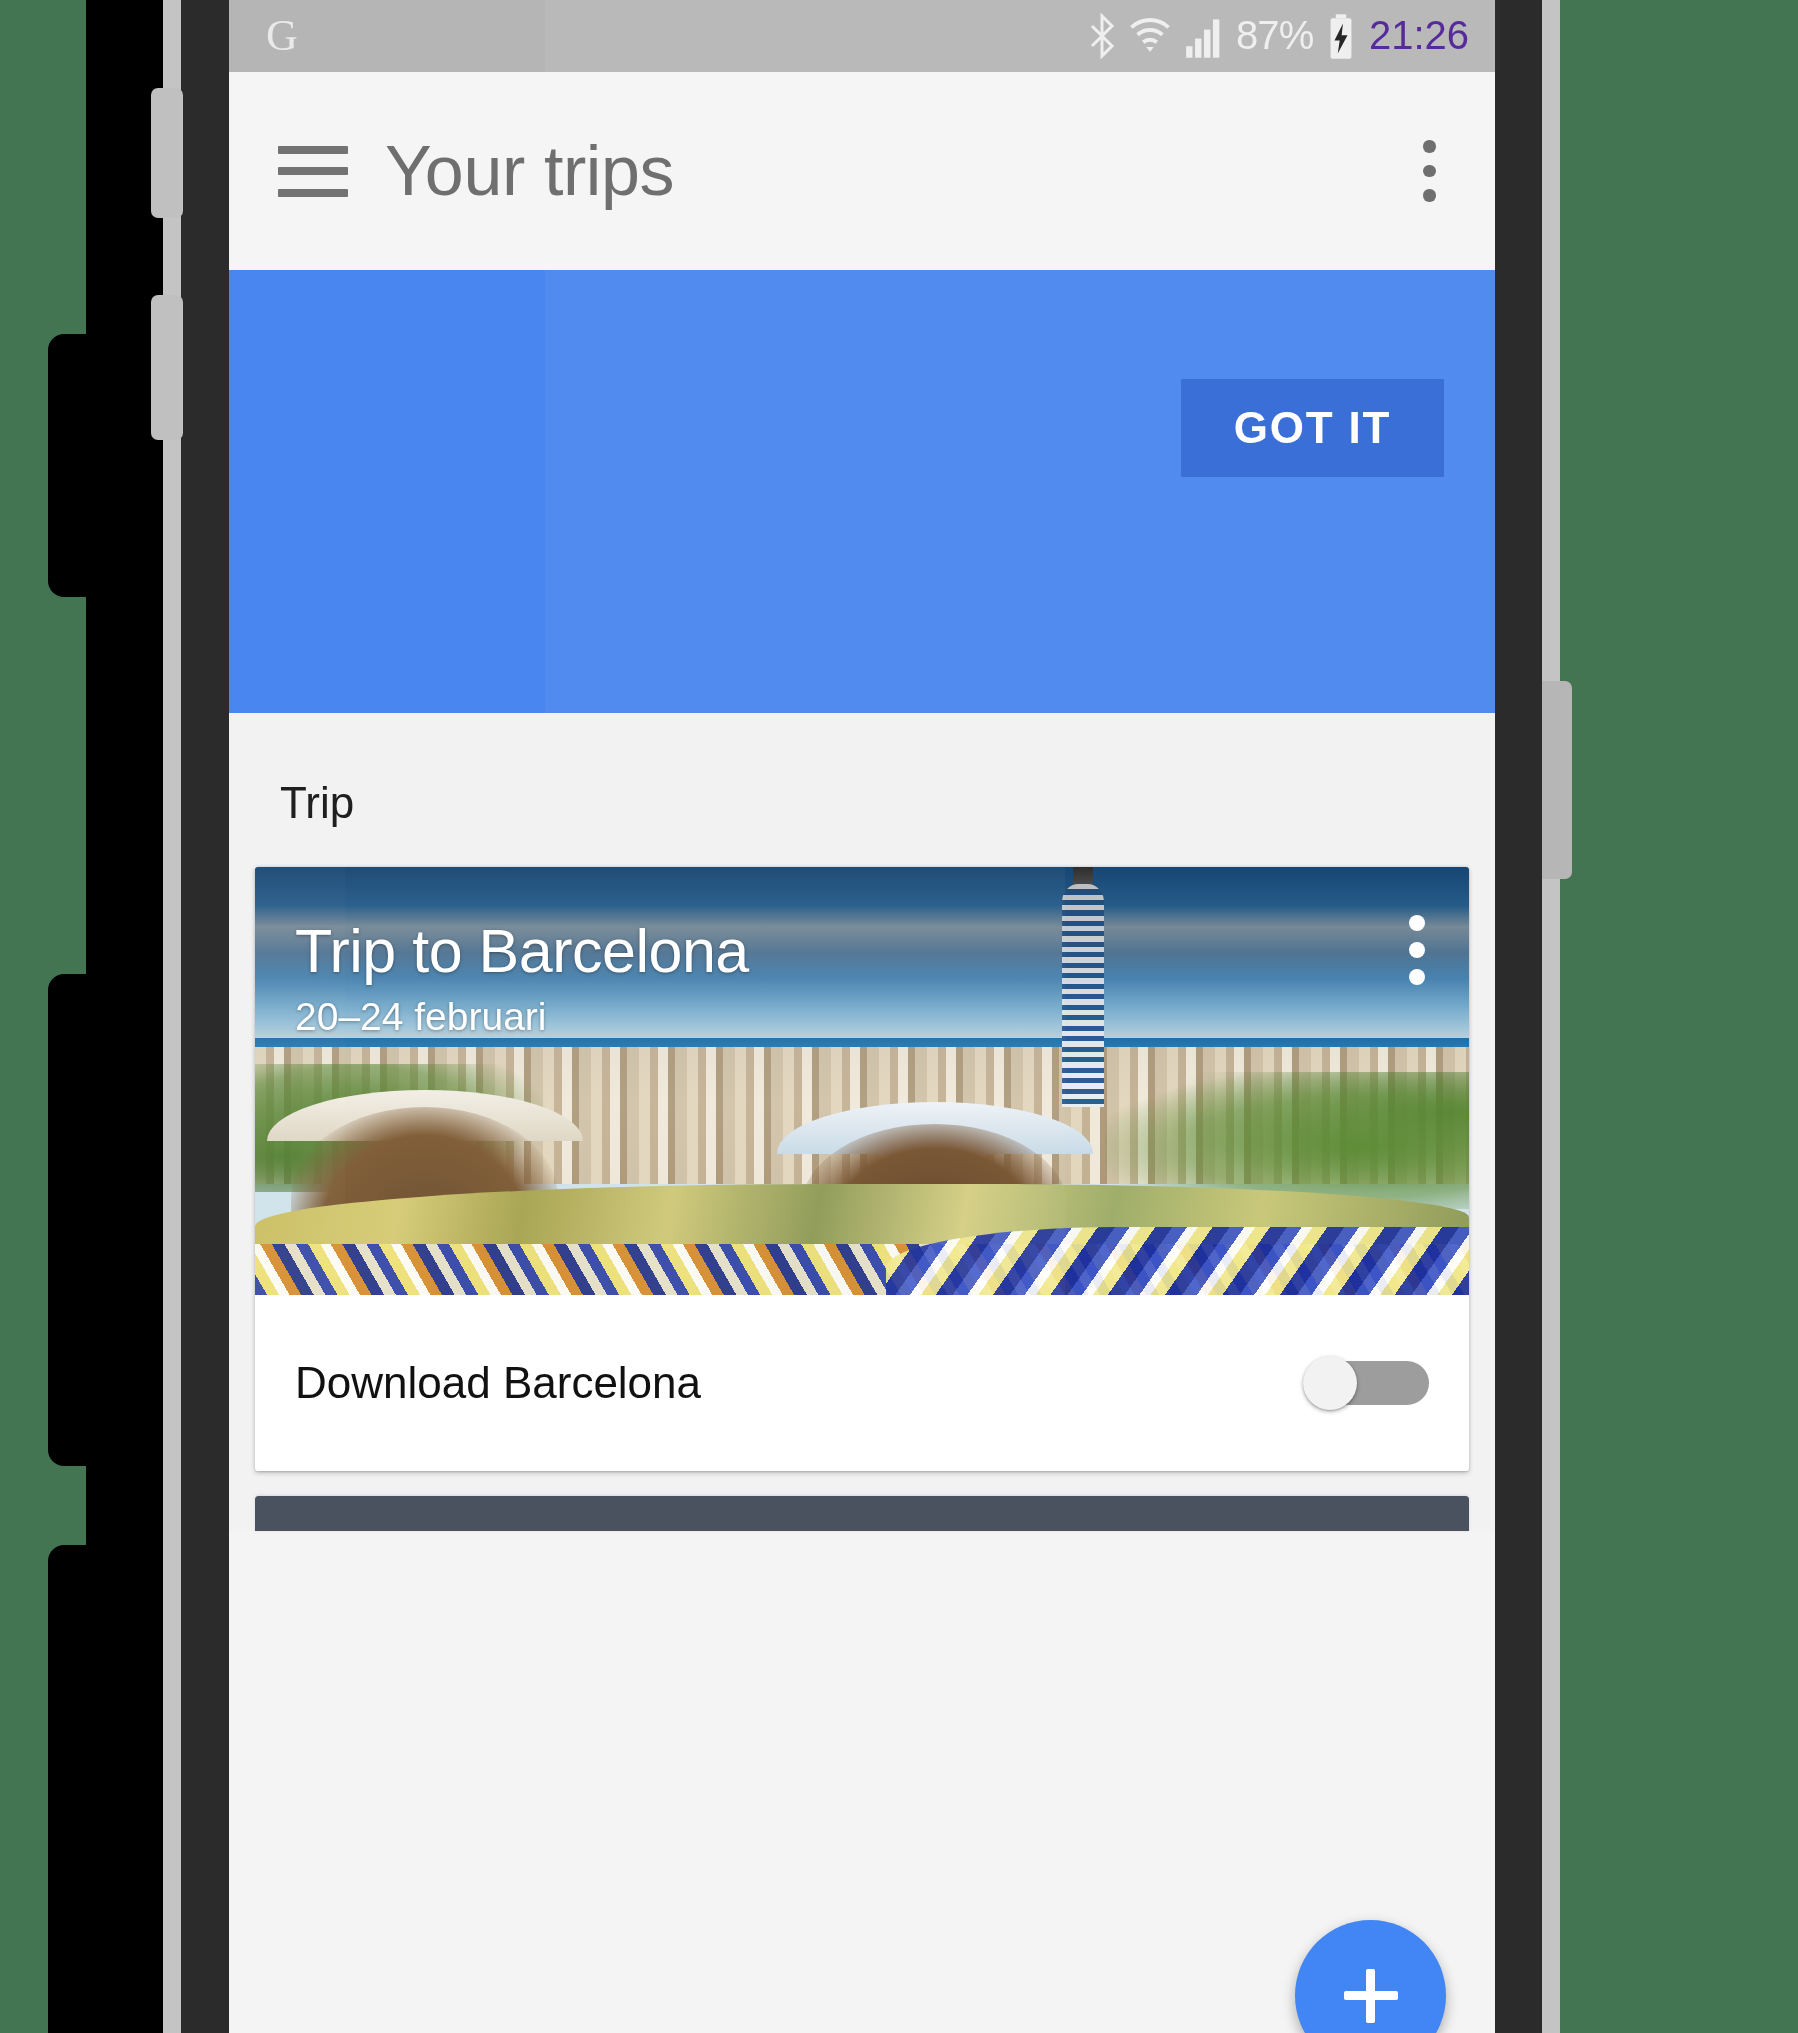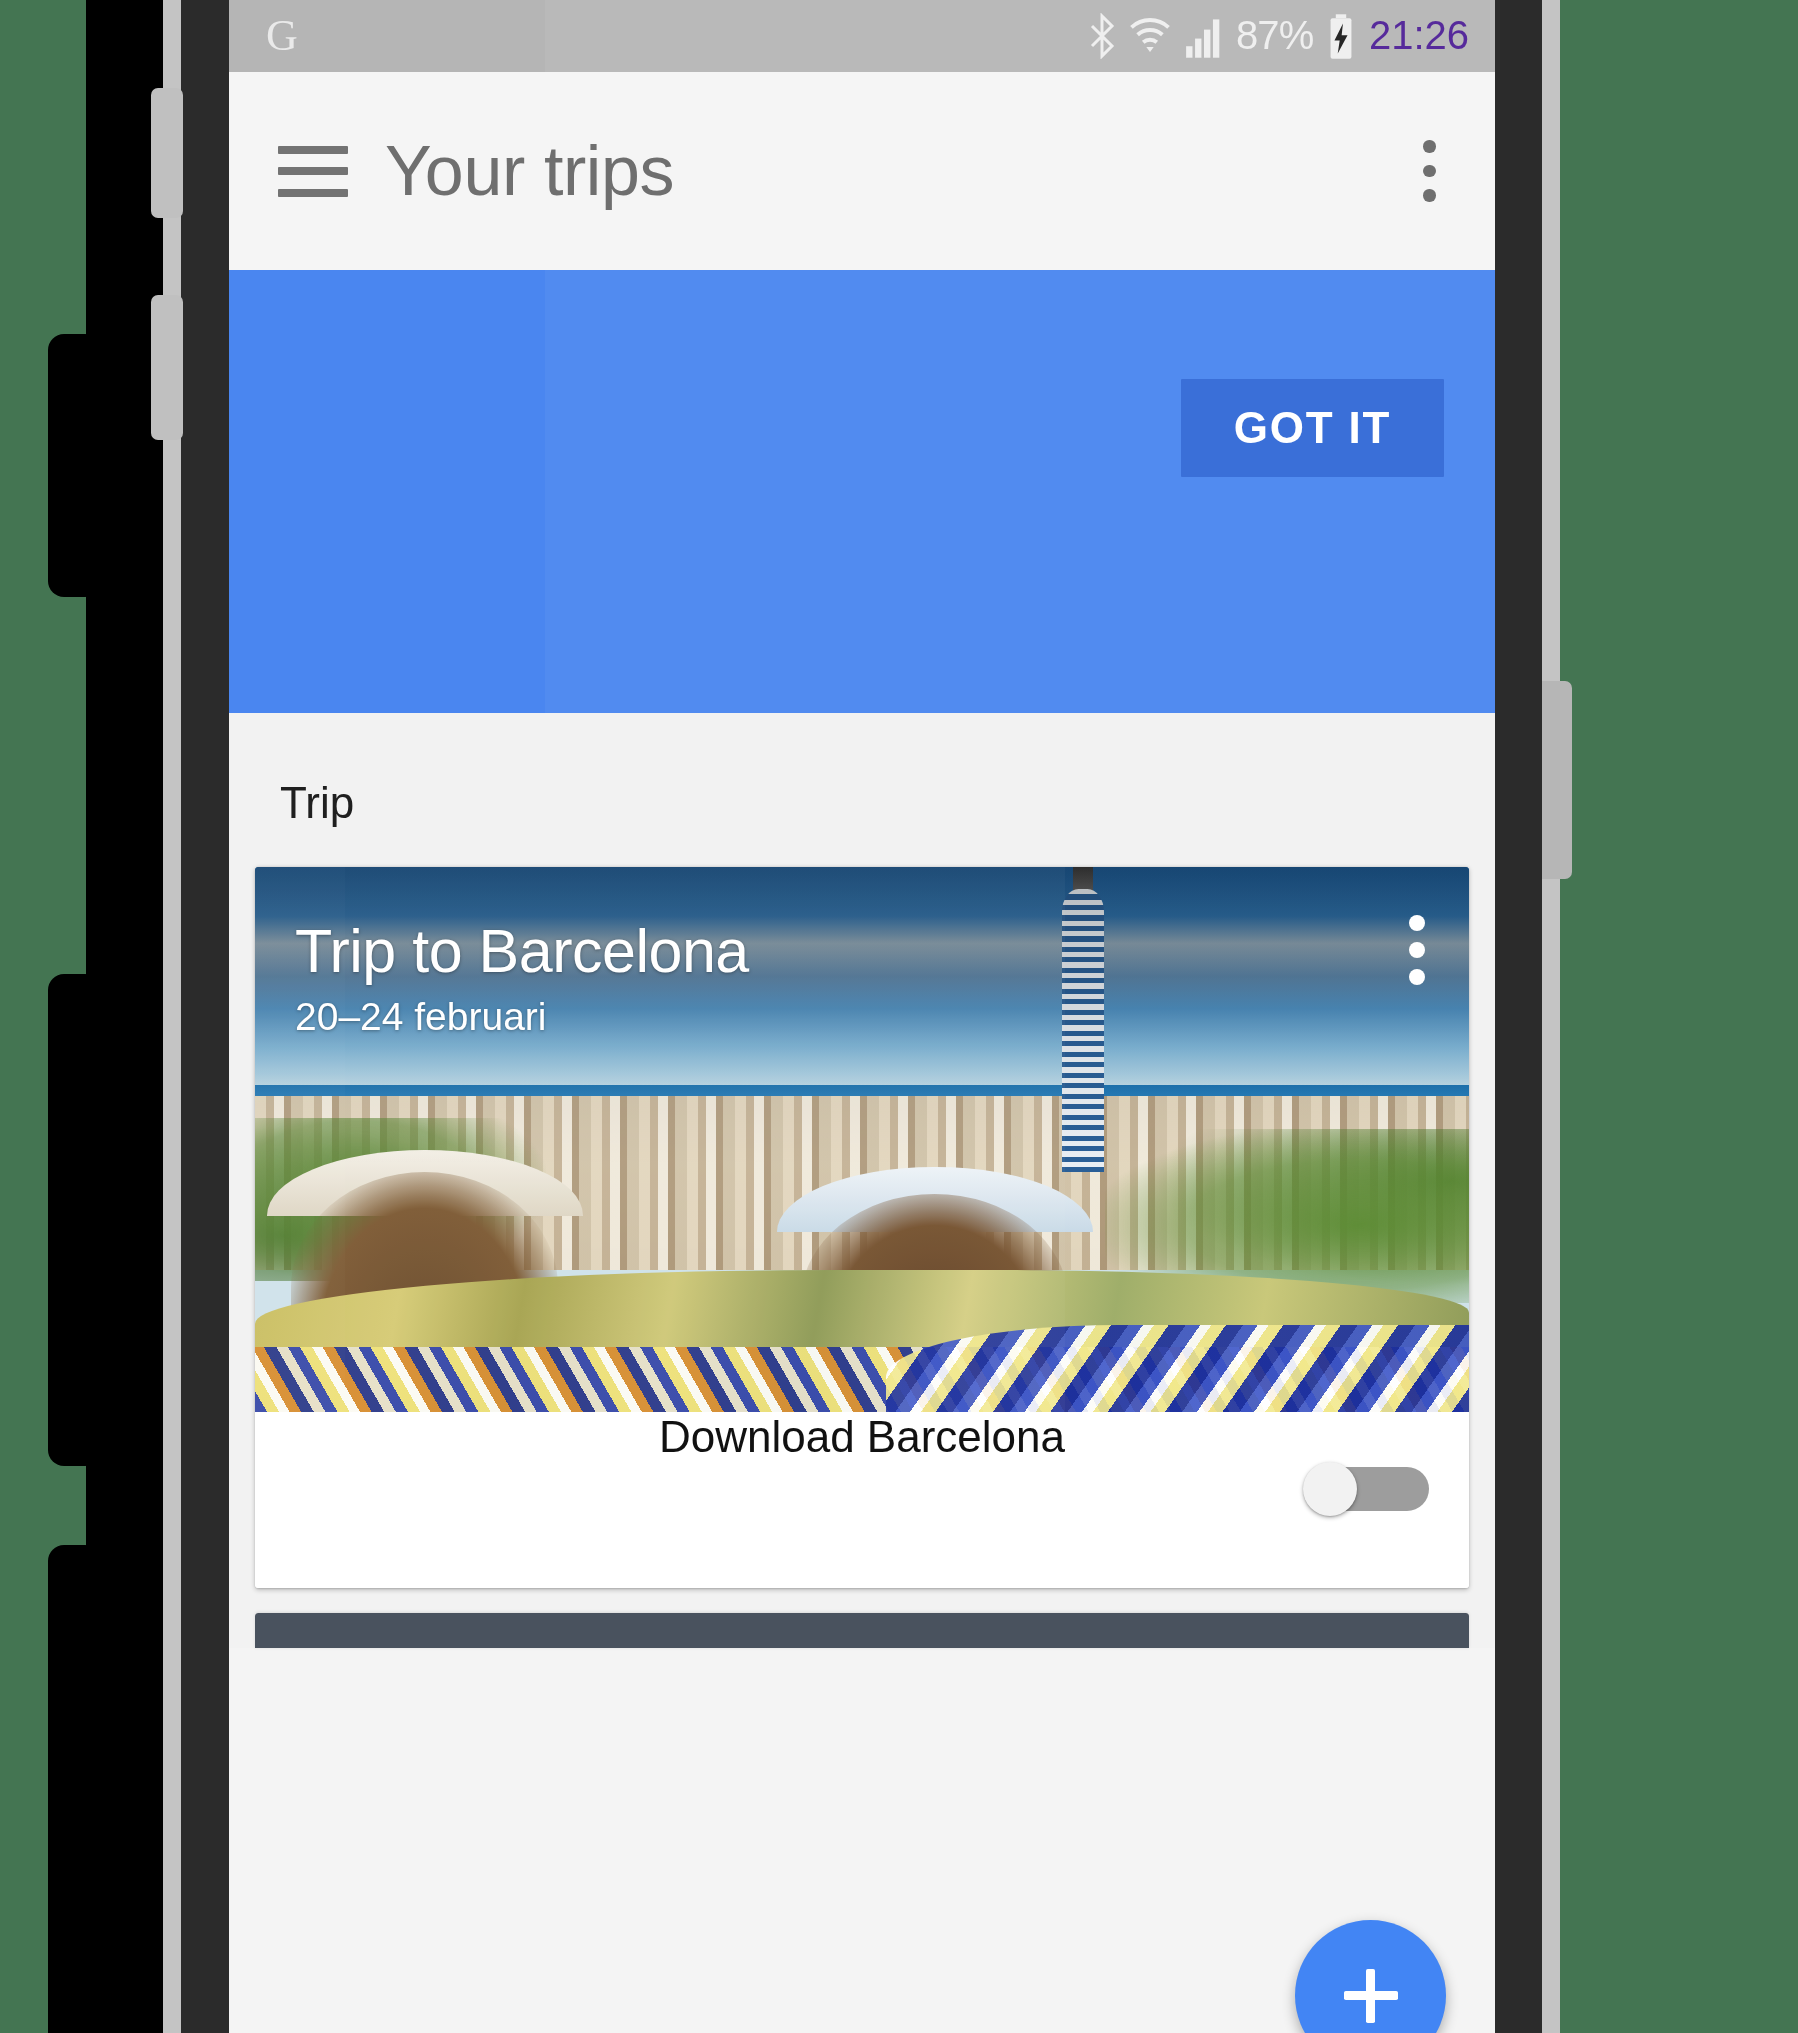--- a/index.html
+++ b/index.html
@@ -130,21 +130,21 @@
   }
 
   
   .trip-card {
     margin:0 26px; background:#ffffff;
     border-radius:3.5px; overflow:hidden;
     box-shadow:0 1.8px 5.3px rgba(0,0,0,0.22), 0 0.9px 1.8px rgba(0,0,0,0.14);
     position:relative;
   }
   .card-hero {
-    position:relative; height:545px; overflow:hidden;
+    position:relative; height:428px; overflow:hidden;
     background:#2f6fa8;
   }
   
   .hero-sky {
     position:absolute; inset:0;
     background:
       linear-gradient(180deg,
         #1d5a93 0%, #2e6ea5 9%,
         rgba(155,170,178,0.85) 14%,
         rgba(120,145,165,0.6) 20%,
@@ -259,21 +259,21 @@
   }
   .card-overflow {
     position:absolute; right:26px; top:39px; width:53px; height:88px;
     display:flex; flex-direction:column; align-items:center; justify-content:center; gap:11.4px;
     cursor:pointer;
   }
   .card-overflow i { display:block; width:16px; height:16px; border-radius:50%; background:#fff; }
 
   .card-row {
     height:176px; display:flex; align-items:center;
-    padding:0 40px; background:#fff;flex-direction:column;
+    padding:0 40px; background:#fff;
   }
   .card-row-label { font-size:44px; color:#111; }
   .switch {
     margin-left:auto; position:relative; width:126px; height:54px; cursor:pointer;
   }
   .switch .track {
     position:absolute; right:0; top:5.3px; width:107px; height:44px;
     background:#9d9d9d; border-radius:22px;
   }
   .switch .thumb {

